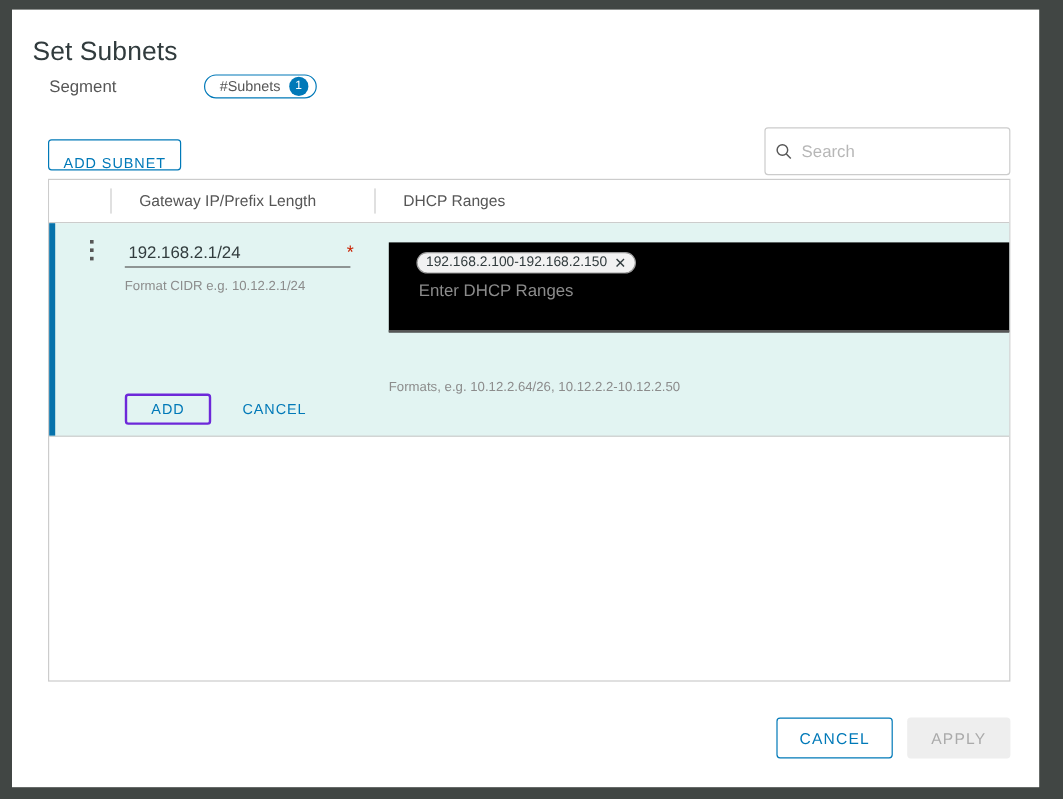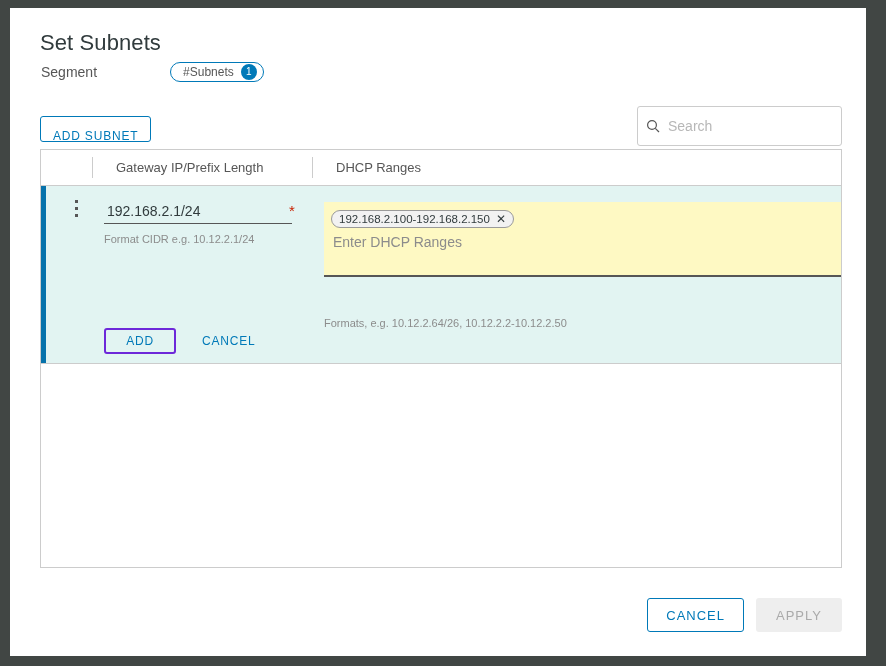--- a/index.html
+++ b/index.html
@@ -28,21 +28,21 @@
     box-sizing: border-box;
     overflow: hidden;
   }
   .modal-body {
     position: relative;
     width: 100%;
     height: 100%;
   }
   .page-title {
     position: absolute;
-    left: 30px;
+    left: 17px;
     top: 22px;
     font-size: 22px;
     color: #313b3d;
     font-weight: normal;
     letter-spacing: 0.1px;
   }
   .subtitle-row {
     position: absolute;
     left: 31px;
     top: 54px;
@@ -230,25 +230,25 @@
   }
   .cell-dhcp {
     position: absolute;
     left: 283px;
     top: 16px;
     width: 518px;
   }
   .dhcp-box {
     width: 517px;
     height: 75px;
-    background: #fef9c3;
+    background: #000000;
     border: none;
     border-bottom: 2px solid #565656;
     box-sizing: border-box;
-    padding: 7px 7px 0 7px;
+    padding: 7px 7px 0 23px;
     position: relative;
   }
   .chip {
     display: inline-flex;
     align-items: center;
     height: 18px;
     border: 1px solid #9a9a9a;
     border-radius: 9px;
     background: #f2f2f2;
     padding: 0 7px;

